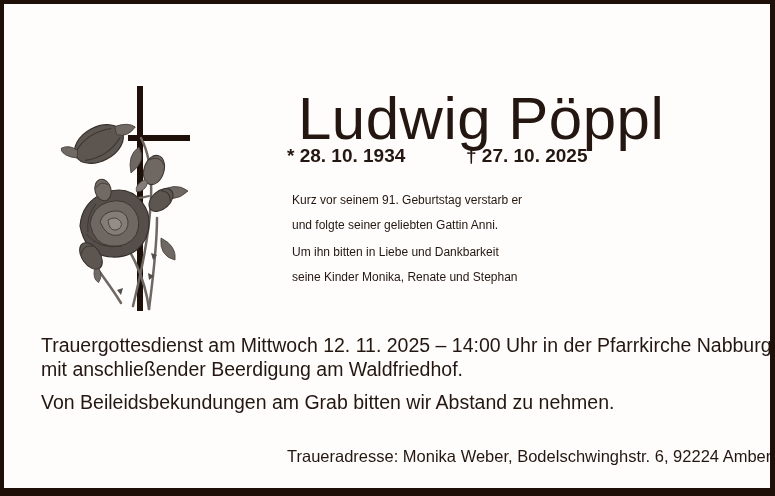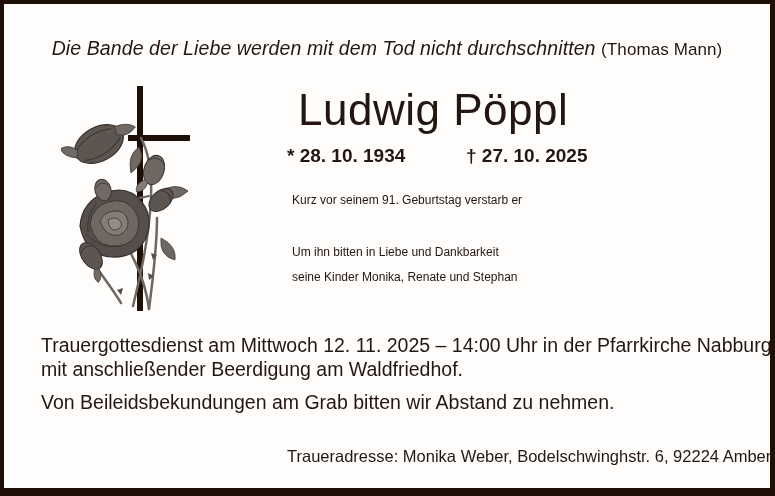--- a/index.html
+++ b/index.html
@@ -23,21 +23,21 @@
     letter-spacing:.1px;
     white-space:nowrap;
   }
   .quote .attribution{
     font-style:normal;
     font-size:17px;
   }
   .artwork{position:absolute;left:57px;top:74px;width:190px;height:240px;}
   .deceased-name{
     position:absolute;left:294px;top:82px;
-    font-size:44px;line-height:1.1;
+    font-size:60px;line-height:1.1;
     letter-spacing:.5px;
     white-space:nowrap;
   }
   .dates{position:absolute;left:283px;top:141px;width:420px;font-size:19px;font-weight:bold;white-space:nowrap;}
   .date-death{position:absolute;left:179px;top:0;}
   .para{
     position:absolute;left:288px;
     font-size:12px;line-height:25px;
     white-space:nowrap;
   }
@@ -56,21 +56,20 @@
     position:absolute;left:283px;top:443px;
     font-size:16.5px;
     white-space:nowrap;
   }
 </style>
 </head>
 <body>
 
 <div class="page" style="--ink: #241610; --border: #1e1008; --paper: #fefdfb;">
 
-  <div class="quote"><span>Die Bande der Liebe werden mit dem Tod nicht durchschnitten </span><span class="attribution">(Thomas Mann)</span></div>
 
   <div class="artwork">
     <svg width="190" height="240" viewBox="0 0 190 240">
 
       <g>
         <rect x="76" y="8" width="6" height="225" fill="#1e1008"></rect>
         <rect x="67" y="57" width="62" height="6" fill="#1e1008"></rect>
       </g>
 
       <g fill="none" stroke="#6e6762" stroke-width="2.5" stroke-linecap="round">
@@ -137,20 +136,21 @@
 
   <div class="deceased-name">Ludwig Pöppl</div>
 
   <div class="dates">
     <span>* 28. 10. 1934</span>
     <span class="date-death">† 27. 10. 2025</span>
   </div>
 
   <div class="para p1">
     <div>Kurz vor seinem 91. Geburtstag verstarb er</div>
+    <div>und folgte seiner geliebten Gattin Anni.</div>
   </div>
 
   <div class="para p2">
     <div>Um ihn bitten in Liebe und Dankbarkeit</div>
     <div class="rich-line"><span>seine Kinder </span><span class="bold">Monika, Renate</span><span> und </span><span class="bold">Stephan</span></div>
   </div>
 
   <div class="block service">
     <div>Trauergottesdienst am Mittwoch 12. 11. 2025 – 14:00 Uhr in der Pfarrkirche Nabburg,</div>
     <div>mit anschließender Beerdigung am Waldfriedhof.</div>

